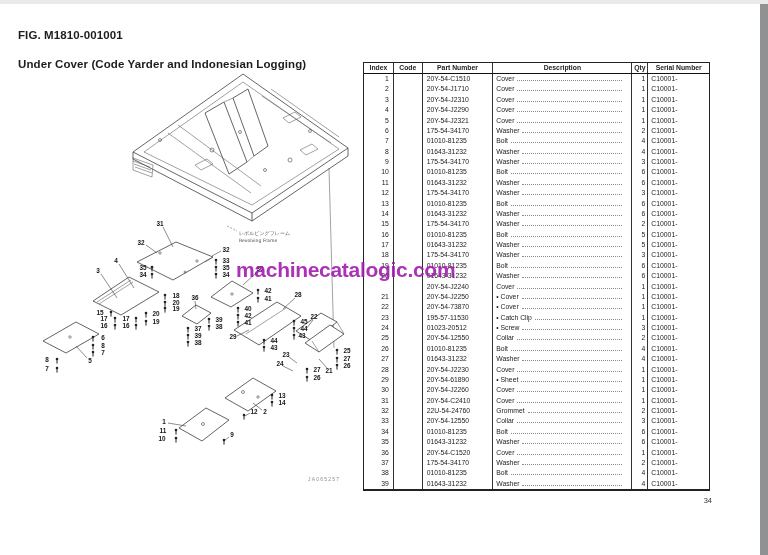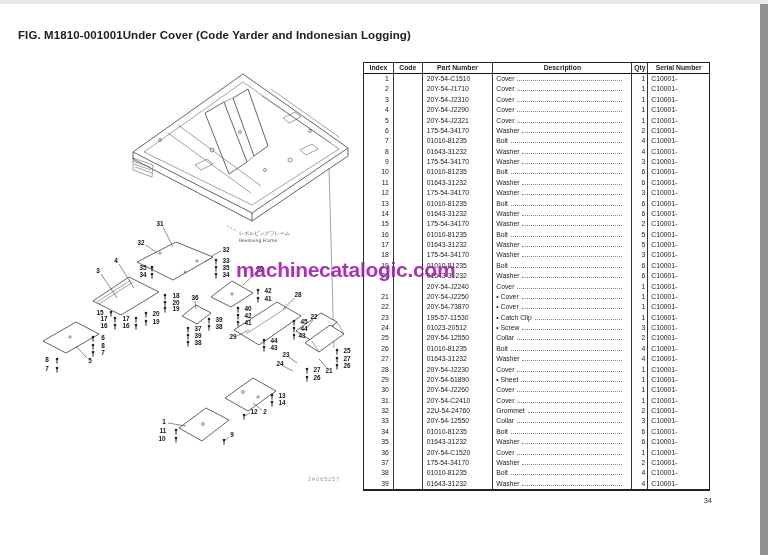--- a/index.html
+++ b/index.html
@@ -3,22 +3,22 @@
 <meta charset="utf-8">
 <style>
   html,body{margin:0;padding:0;}
   body{width:768px;height:555px;background:#ffffff;overflow:hidden;
        font-family:"Liberation Sans", sans-serif;color:#1d1d1d;position:relative;}
   #screen{position:absolute;inset:0;width:768px;height:555px;background:#fff;}
 
   .top-strip{position:absolute;left:0;top:0;width:768px;height:4px;background:#e9e9e9;}
   .right-strip{position:absolute;left:760px;top:4px;width:8px;height:551px;background:#8f9193;}
 
-  .title-row{position:absolute;left:18px;top:29px;display:flex;
-             font-size:11.5px;font-weight:bold;white-space:nowrap;letter-spacing:0.1px;}
+  .title-row{position:absolute;left:18px;top:29px;display:flex;gap:17px;
+             font-size:11.5px;font-weight:bold;white-space:nowrap;letter-spacing:0.1px;flex-direction:column;}
 
   
   .ptable{position:absolute;left:363px;top:62px;width:347px;
           border:1px solid #222;border-bottom-width:2px;background:#fff;
           font-size:6.8px;line-height:10.3px;color:#222;box-sizing:border-box;}
   .trow{display:flex;height:10.375px;box-sizing:border-box;}
   .thead{height:11px;font-weight:bold;border-bottom:1.6px solid #111;line-height:10px;}
   .thead .cell{text-align:center;padding:0;}
   .cell{box-sizing:border-box;border-right:0.8px solid #333;overflow:hidden;white-space:nowrap;}
   .cell:last-child{border-right:none;}

